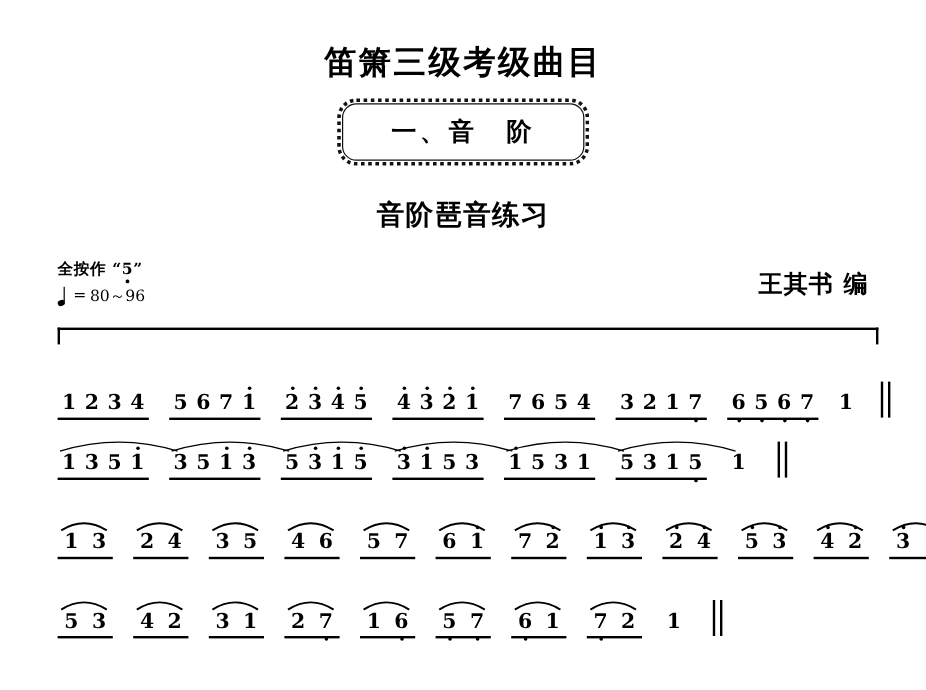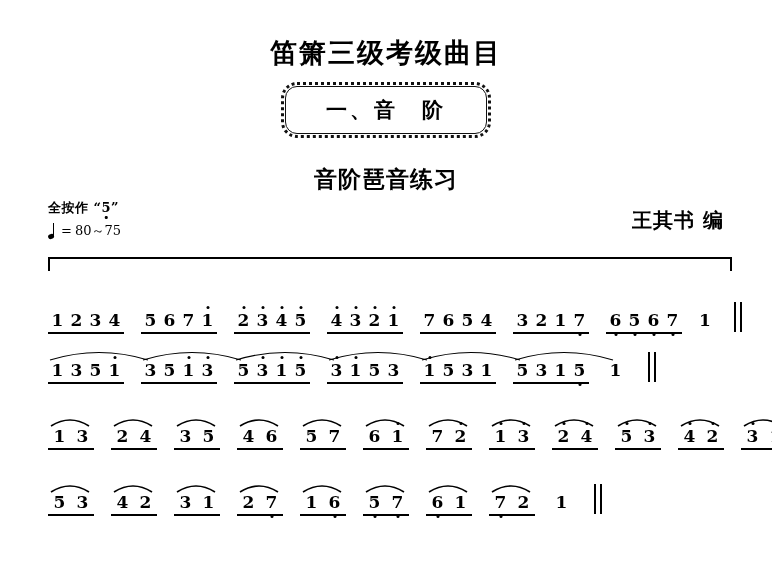--- a/index.html
+++ b/index.html
@@ -67,21 +67,21 @@
     font-weight: bold;
     font-size: 23px;
     letter-spacing: 1px;
     margin-top: 26px;
   }
 
   
   .credits {
     position: relative;
     height: 48px;
-    margin-top: 4px;
+    margin-top: 20px;
   }
   .key-block {
     position: absolute;
     left: 48px;
     top: 0;
     font-family: "DejaVu Serif", "Liberation Serif", serif;
   }
   .key-line {
     font-size: 13px;
     font-weight: bold;
@@ -284,21 +284,21 @@
   </div>
 
   <div class="subtitle">音阶琶音练习</div>
 
   <div class="credits">
     <div class="key-block">
       <div class="key-line"><span>全按作 “</span><span class="key-note-dot">5</span><span>”</span></div>
       <div class="tempo-line">
         <span class="quarter-note"></span>
         <span>=</span>
-        <span>80～75</span>
+        <span>80～96</span>
       </div>
     </div>
     <div class="composer">王其书  编</div>
   </div>
 
   <div class="music" id="music-area">
       <div class="stave row-1">
         <div class="barline-top"></div>
         <div class="barline-start"></div>
         <div class="barline-end-tick"></div>

